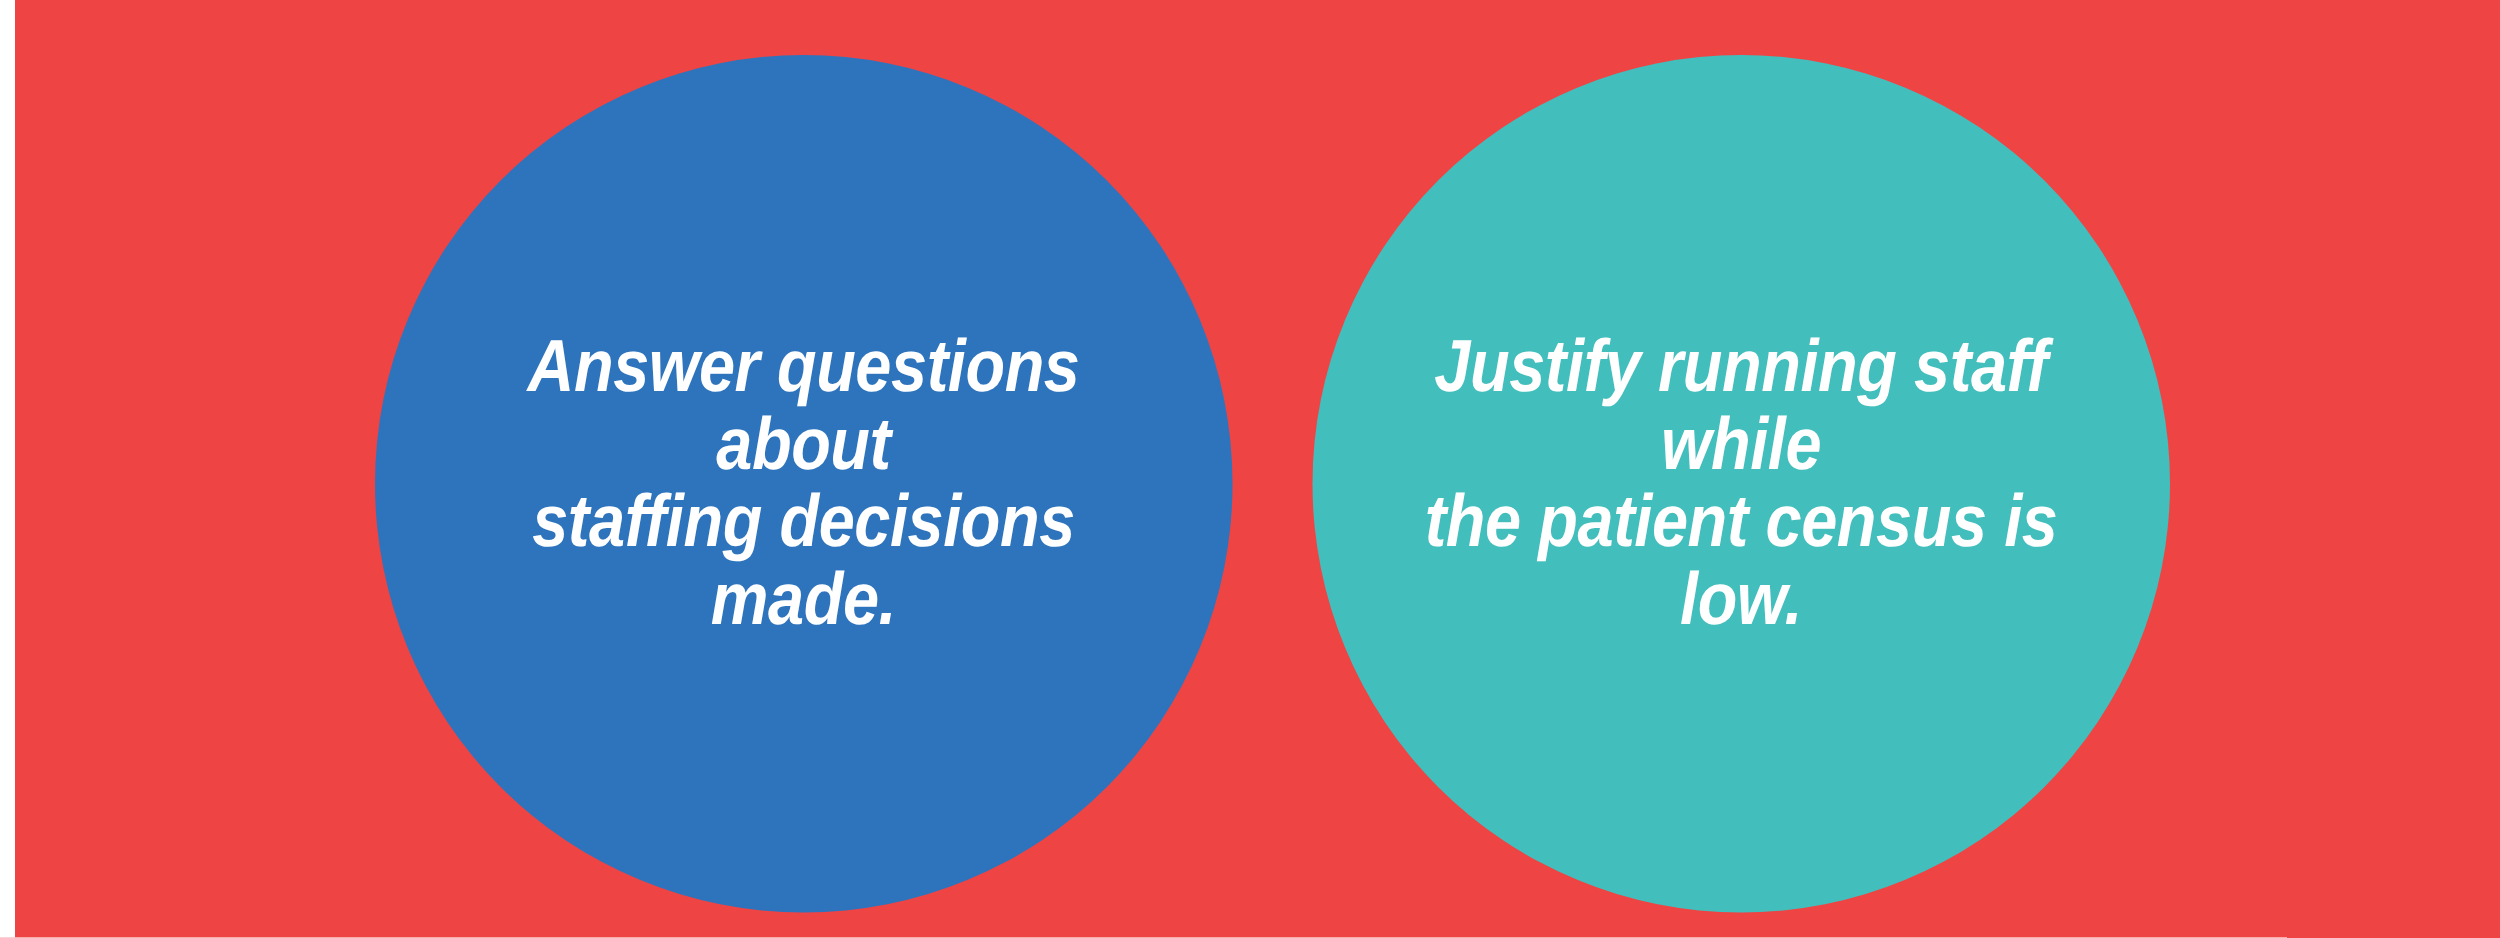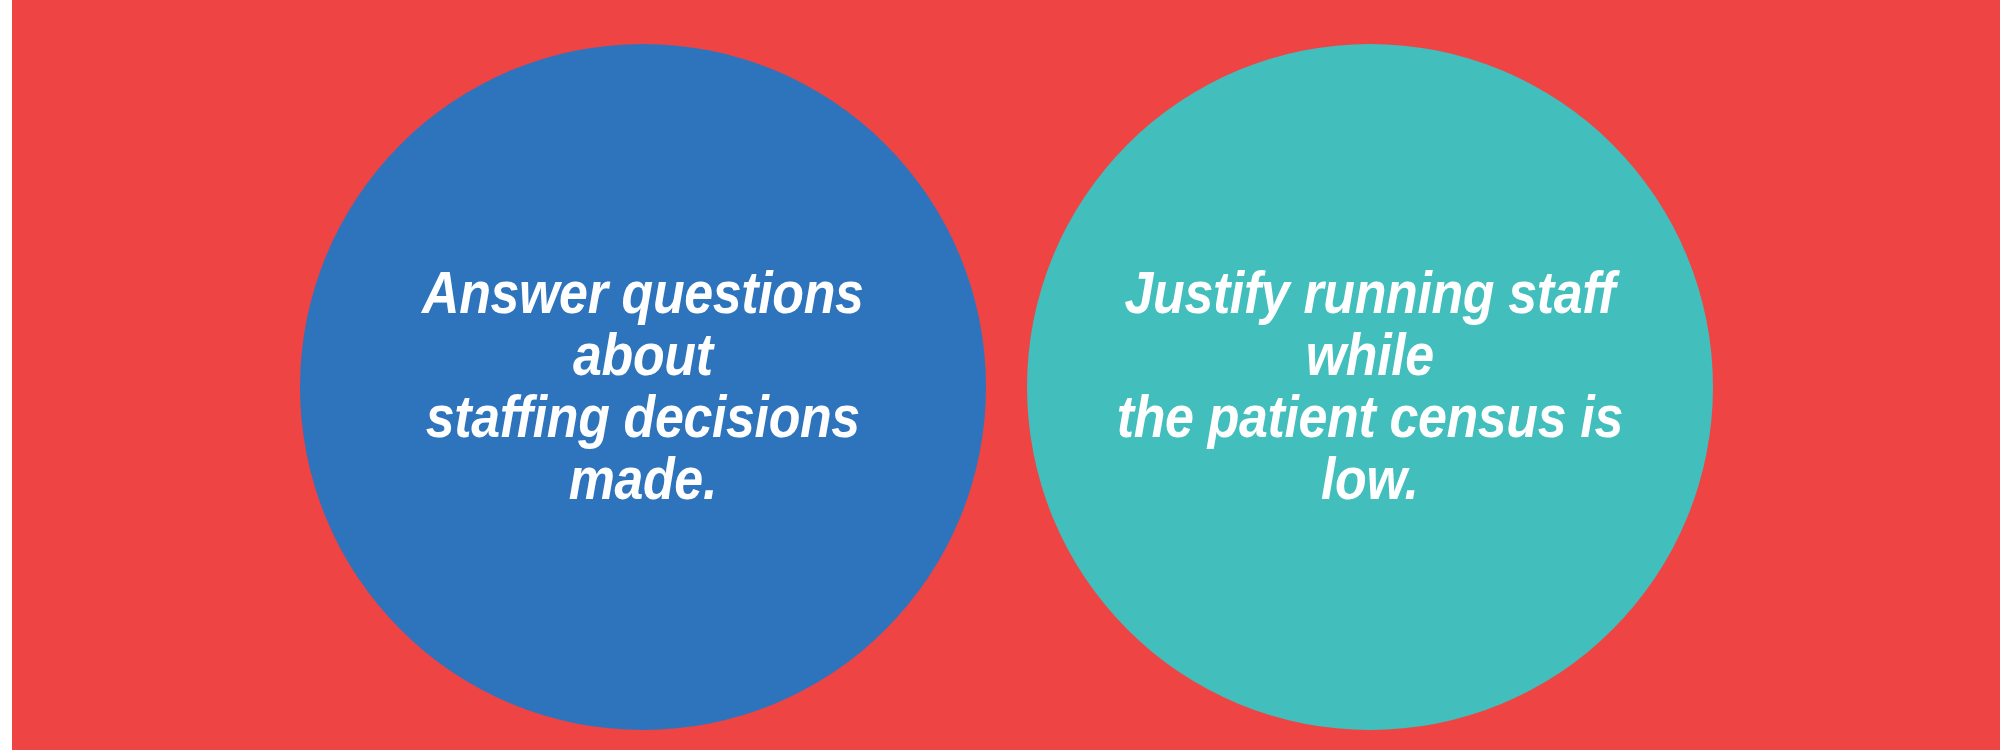--- a/index.html
+++ b/index.html
@@ -34,21 +34,21 @@
   #circle-blue {
     left: 288px;
     top: 44px;
     width: 686px;
     height: 686px;
     background: #2E74BD;
   }
 
   
   #circle-teal {
-    left: 1015px;
+    left: 1038px;
     top: 44px;
     width: 686px;
     height: 686px;
     background: #42BEBC;
   }
 
   .circle-text {
     color: #ffffff;
     font-family: "Liberation Sans", "DejaVu Sans", sans-serif;
     font-weight: 700;

